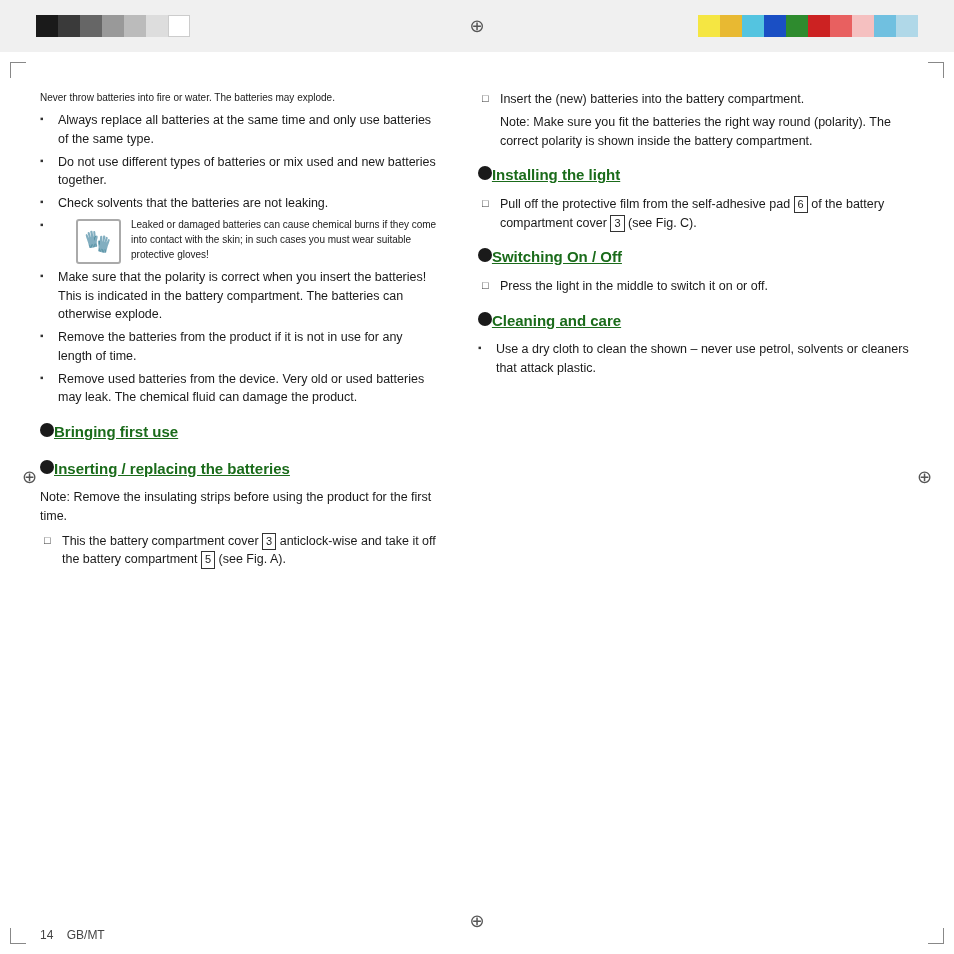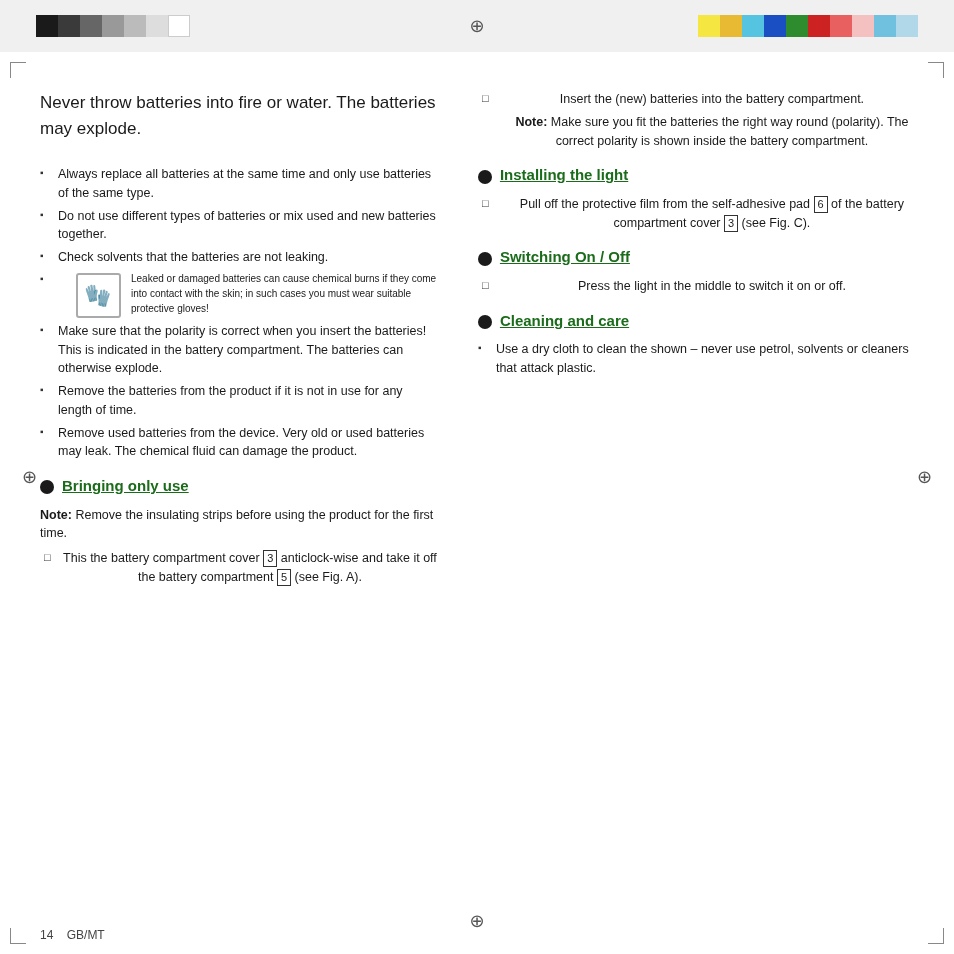--- a/index.html
+++ b/index.html
@@ -140,43 +140,42 @@
       left: 0;
       top: 0;
       font-size: 10px;
       color: #333;
     }
 
     .square-list {
       list-style: none;
       padding: 0;
       margin: 0 0 8px 0;
-      text-align: center;
     }
 
     .square-list li {
       position: relative;
       padding-left: 22px;
       margin-bottom: 5px;
     }
 
     .square-list li::before {
       content: '□';
       position: absolute;
       left: 4px;
       top: 0;
       font-size: 11px;
       color: #333;
     }
 
     
     .section-heading {
       display: flex;
-      align-items: center;
-      gap: 8px;
+      align-items: flex-start;
+      gap: 0;
       margin: 14px 0 8px 0;
     }
 
     .section-bullet {
       display: inline-block;
       width: 14px;
       height: 14px;
       background: #1a1a1a;
       border-radius: 50%;
       flex-shrink: 0;
@@ -218,38 +217,38 @@
     }
 
     
     .note {
       margin-bottom: 6px;
       font-size: 12.5px;
       line-height: 1.5;
     }
 
     .note strong {
-      font-weight: bold;
+      font-weight: normal;
     }
 
     
     .ref-box {
       display: inline-block;
       border: 1px solid #333;
       padding: 0 3px;
       font-size: 11px;
       line-height: 1.4;
       vertical-align: middle;
     }
 
     
     .intro-text {
-      font-size: 17px;
-      line-height: 1.5;
-      margin-bottom: 24px;
+      font-size: 10px;
+      line-height: 1.5;
+      margin-bottom: 6px;
     }
 
     
     .footer {
       position: absolute;
       bottom: 12px;
       left: 40px;
       font-size: 12px;
       color: #444;
     }
@@ -309,23 +308,27 @@
           <div class="warning-text">Leaked or damaged batteries can cause chemical burns if they come into contact with the skin; in such cases you must wear suitable protective gloves!</div>
         </div>
       </li>
       <li>Make sure that the polarity is correct when you insert the batteries! This is indicated in the battery compartment. The batteries can otherwise explode.</li>
       <li>Remove the batteries from the product if it is not in use for any length of time.</li>
       <li>Remove used batteries from the device. Very old or used batteries may leak. The chemical fluid can damage the product.</li>
     </ul>
 
     <div class="section-heading">
       <span class="section-bullet"></span>
-      <span class="section-title">Bringing only use</span>
-    </div>
-
+      <span class="section-title">Bringing first use</span>
+    </div>
+
+    <div class="section-heading">
+      <span class="section-bullet"></span>
+      <span class="section-title">Inserting / replacing the batteries</span>
+    </div>
 
     <p class="note">
       <strong>Note:</strong>
       <span>Remove the insulating strips before using the product for the first time.</span>
     </p>
 
     <ul class="square-list">
       <li>
         <span>This the battery compartment cover </span><span class="ref-box">3</span><span> anticlock-wise and take it off the battery compartment </span><span class="ref-box">5</span><span> (see Fig. A).</span>
       </li>

